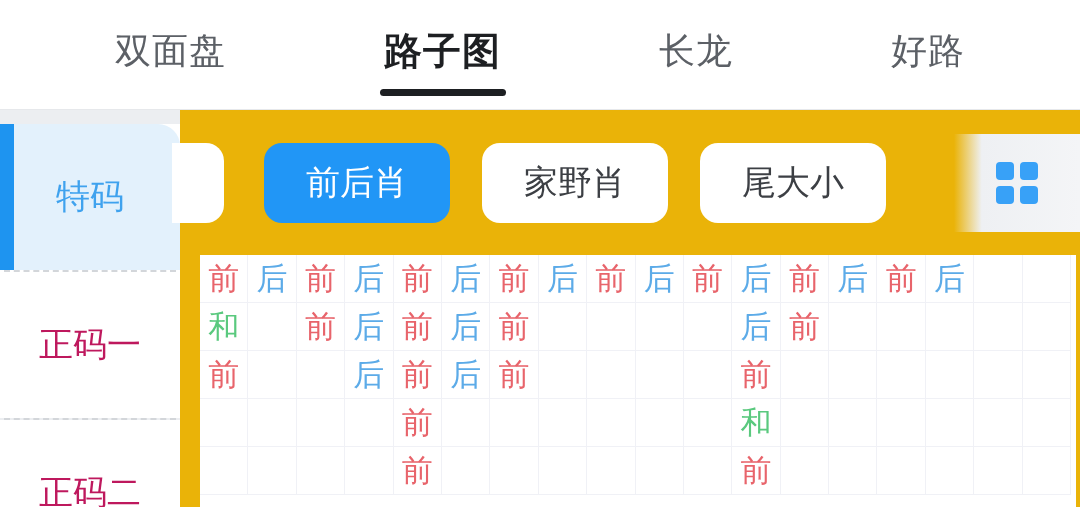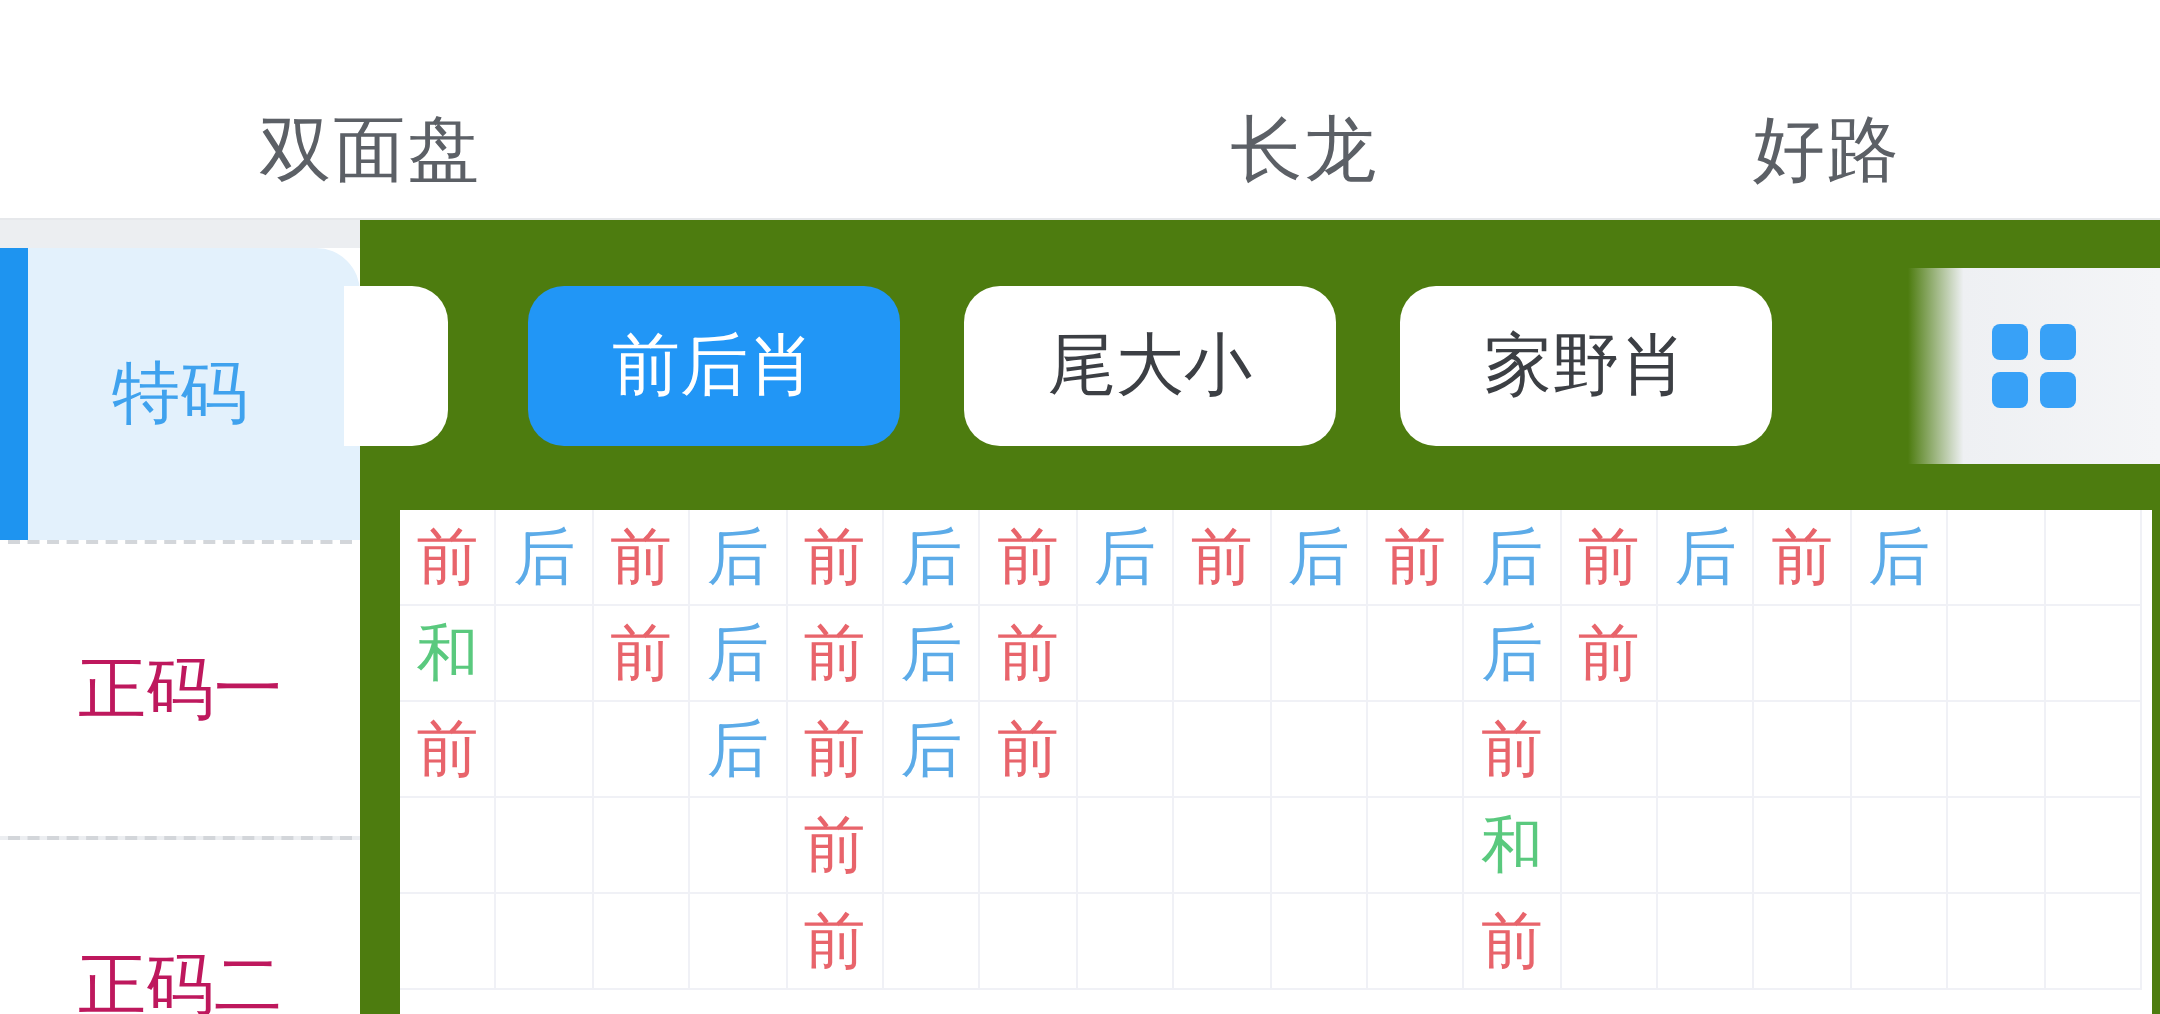--- a/index.html
+++ b/index.html
@@ -26,21 +26,20 @@
     box-sizing: border-box;
   }
   .topbar-inner {
     display: flex;
     width: 100%;
     justify-content: space-around;
     align-items: center;
     padding: 0 36px;
     box-sizing: border-box;
     height: 102px;
-    margin-top: 24px;
   }
   .top-tab {
     position: relative;
     font-size: 36px;
     color: #5c6066;
     letter-spacing: 1px;
     padding: 0 6px;
     height: 102px;
     display: flex;
     align-items: center;
@@ -110,21 +109,21 @@
   .sidebar-top-gap {
     height: 14px;
     background: #eceef1;
   }
 
   
   .content {
     position: absolute;
     left: 180px; top: 110px;
     width: 900px; height: 397px;
-    background: #4d7c0f;
+    background: #eab308;
     box-sizing: border-box;
   }
 
   
   .chips {
     position: absolute;
     left: 0; top: 24px;
     width: 900px; height: 98px;
     display: flex;
     align-items: center;
@@ -218,20 +217,21 @@
 <body>
 
 <div id="app">
 
   <div class="topbar">
     <div class="topbar-inner" id="top-tabs">
         <div class="top-tab">
           <span>双面盘</span>
         </div>
         <div class="top-tab active">
+          <span>路子图</span>
           <span class="tab-underline"></span>
         </div>
         <div class="top-tab">
           <span>长龙</span>
         </div>
         <div class="top-tab">
           <span>好路</span>
         </div>
       </div>
   </div>
@@ -254,22 +254,22 @@
         </div>
       </div>
   </div>
 
   <div class="content">
 
     <div class="chips">
       <div class="chip partial"></div>
       <div id="chip-list" style="display:flex;align-items:center;">
           <div class="chip active">前后肖</div>
+          <div class="chip">家野肖</div>
           <div class="chip">尾大小</div>
-          <div class="chip">家野肖</div>
         </div>
 
       <div class="grid-btn">
         <span class="grid-icon">
           <i></i>
           <i></i>
           <i></i>
           <i></i>
         </span>
       </div>

